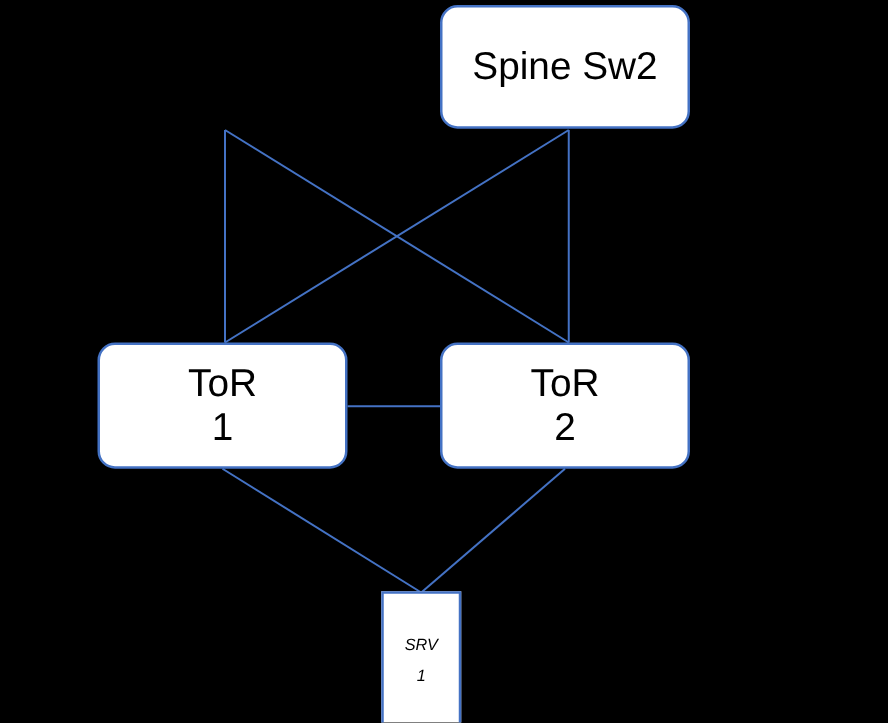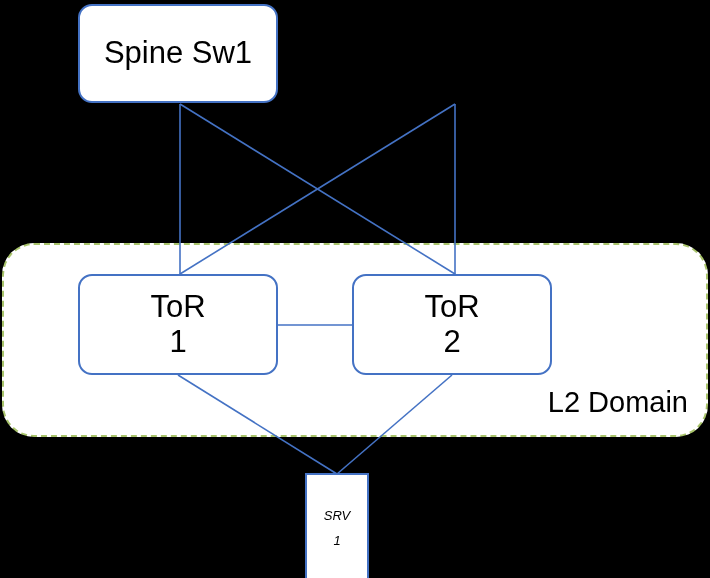--- a/index.html
+++ b/index.html
@@ -75,38 +75,35 @@
   #node-tor-1     { left: 78px;  top: 274px; width: 200px; height: 101px; font-size: 31px; }
   #node-tor-2     { left: 352px; top: 274px; width: 200px; height: 101px; font-size: 31px; }
   #node-srv-1     { left: 305px; top: 473px; width: 64px;  height: 112px; font-size: 13px; }
   #node-srv-1 .line { line-height: 1.9; font-style: italic; }
 </style>
 </head>
 <body>
 
 <div id="canvas">
 
-  <div class="domain">
-    <span class="domain-label">L2 Domain</span>
-  </div>
 
   <svg id="links" viewBox="0 0 710 578" xmlns="http://www.w3.org/2000/svg">
       <line x1="180" y1="104" x2="180" y2="274" stroke="#4472C4" stroke-width="1.6"></line>
       <line x1="180" y1="104" x2="455" y2="274" stroke="#4472C4" stroke-width="1.6"></line>
       <line x1="455" y1="104" x2="455" y2="274" stroke="#4472C4" stroke-width="1.6"></line>
       <line x1="455" y1="104" x2="180" y2="274" stroke="#4472C4" stroke-width="1.6"></line>
       <line x1="278" y1="325" x2="352" y2="325" stroke="#4472C4" stroke-width="1.6"></line>
       <line x1="178" y1="375" x2="337" y2="474" stroke="#4472C4" stroke-width="1.6"></line>
       <line x1="452" y1="375" x2="337" y2="474" stroke="#4472C4" stroke-width="1.6"></line>
     </svg>
 
-  <div class="node rounded" id="node-spine-sw1">
-    <span class="line">Spine Sw1</span>
+
+  <div class="node rounded" id="node-spine-sw2">
+    <span class="line">Spine Sw2</span>
   </div>
-
 
   <div class="node rounded" id="node-tor-1">
     <span class="line">ToR</span>
     <span class="line">1</span>
   </div>
 
   <div class="node rounded" id="node-tor-2">
     <span class="line">ToR</span>
     <span class="line">2</span>
   </div>

